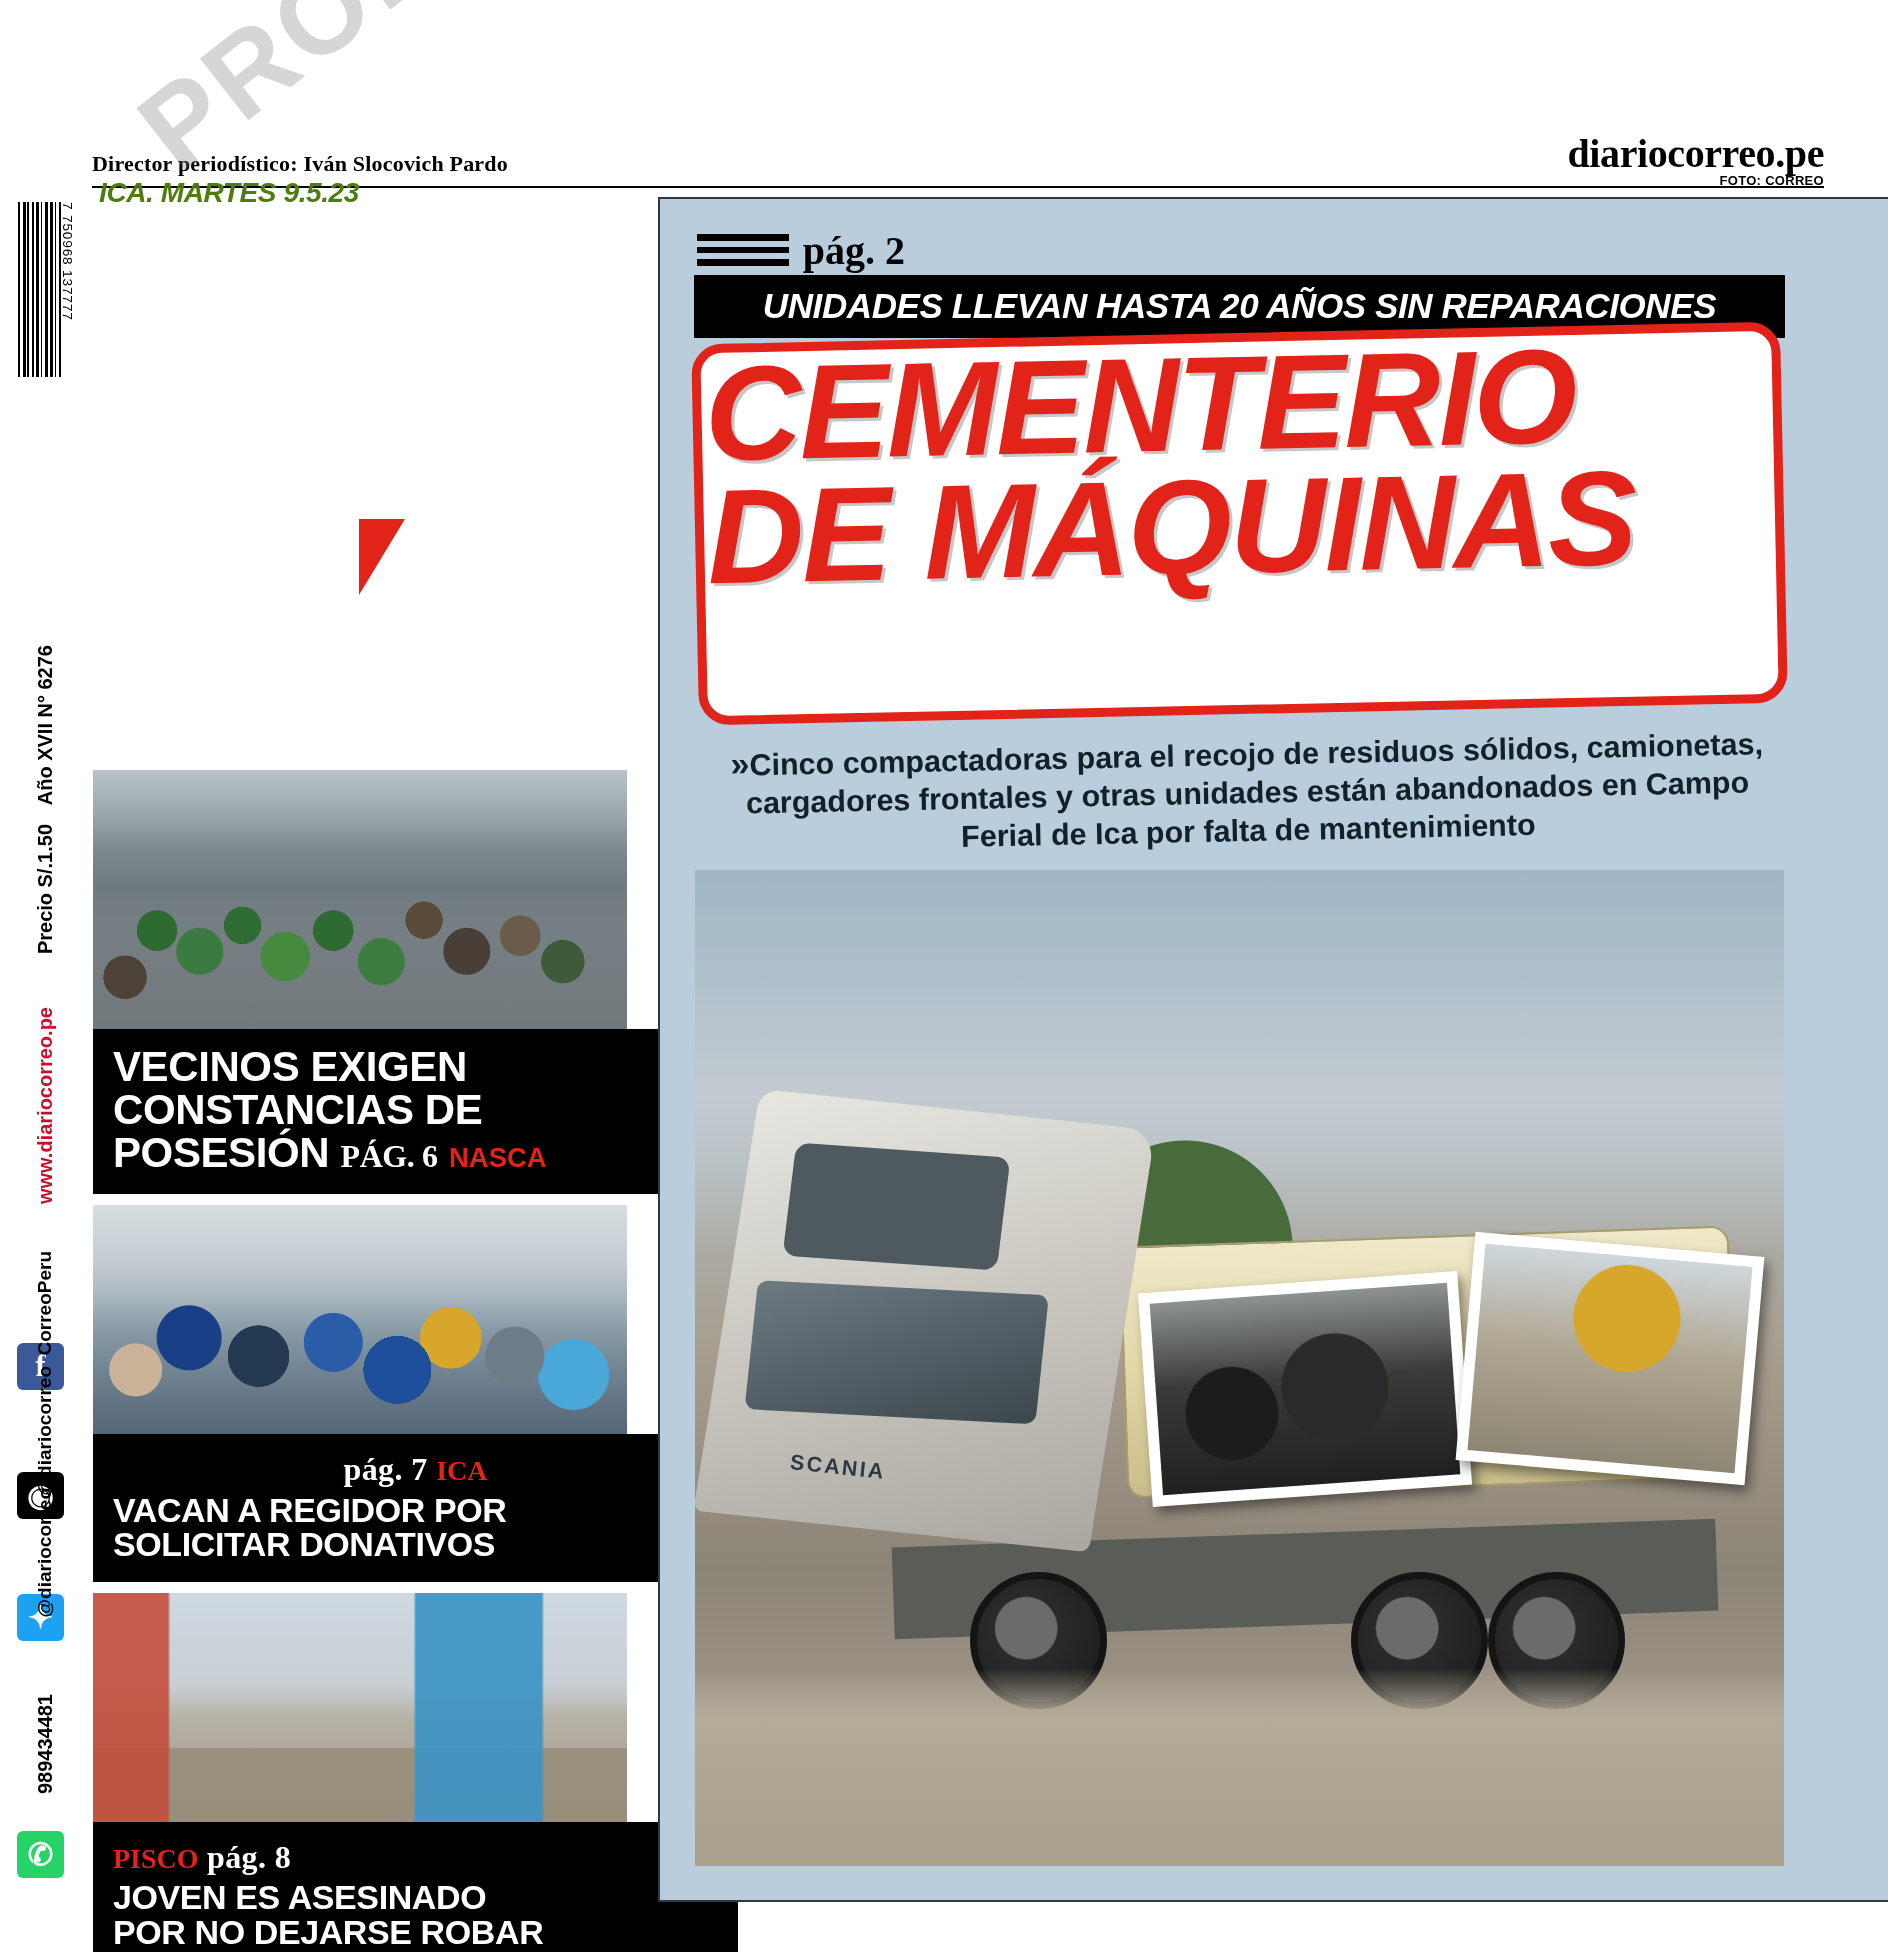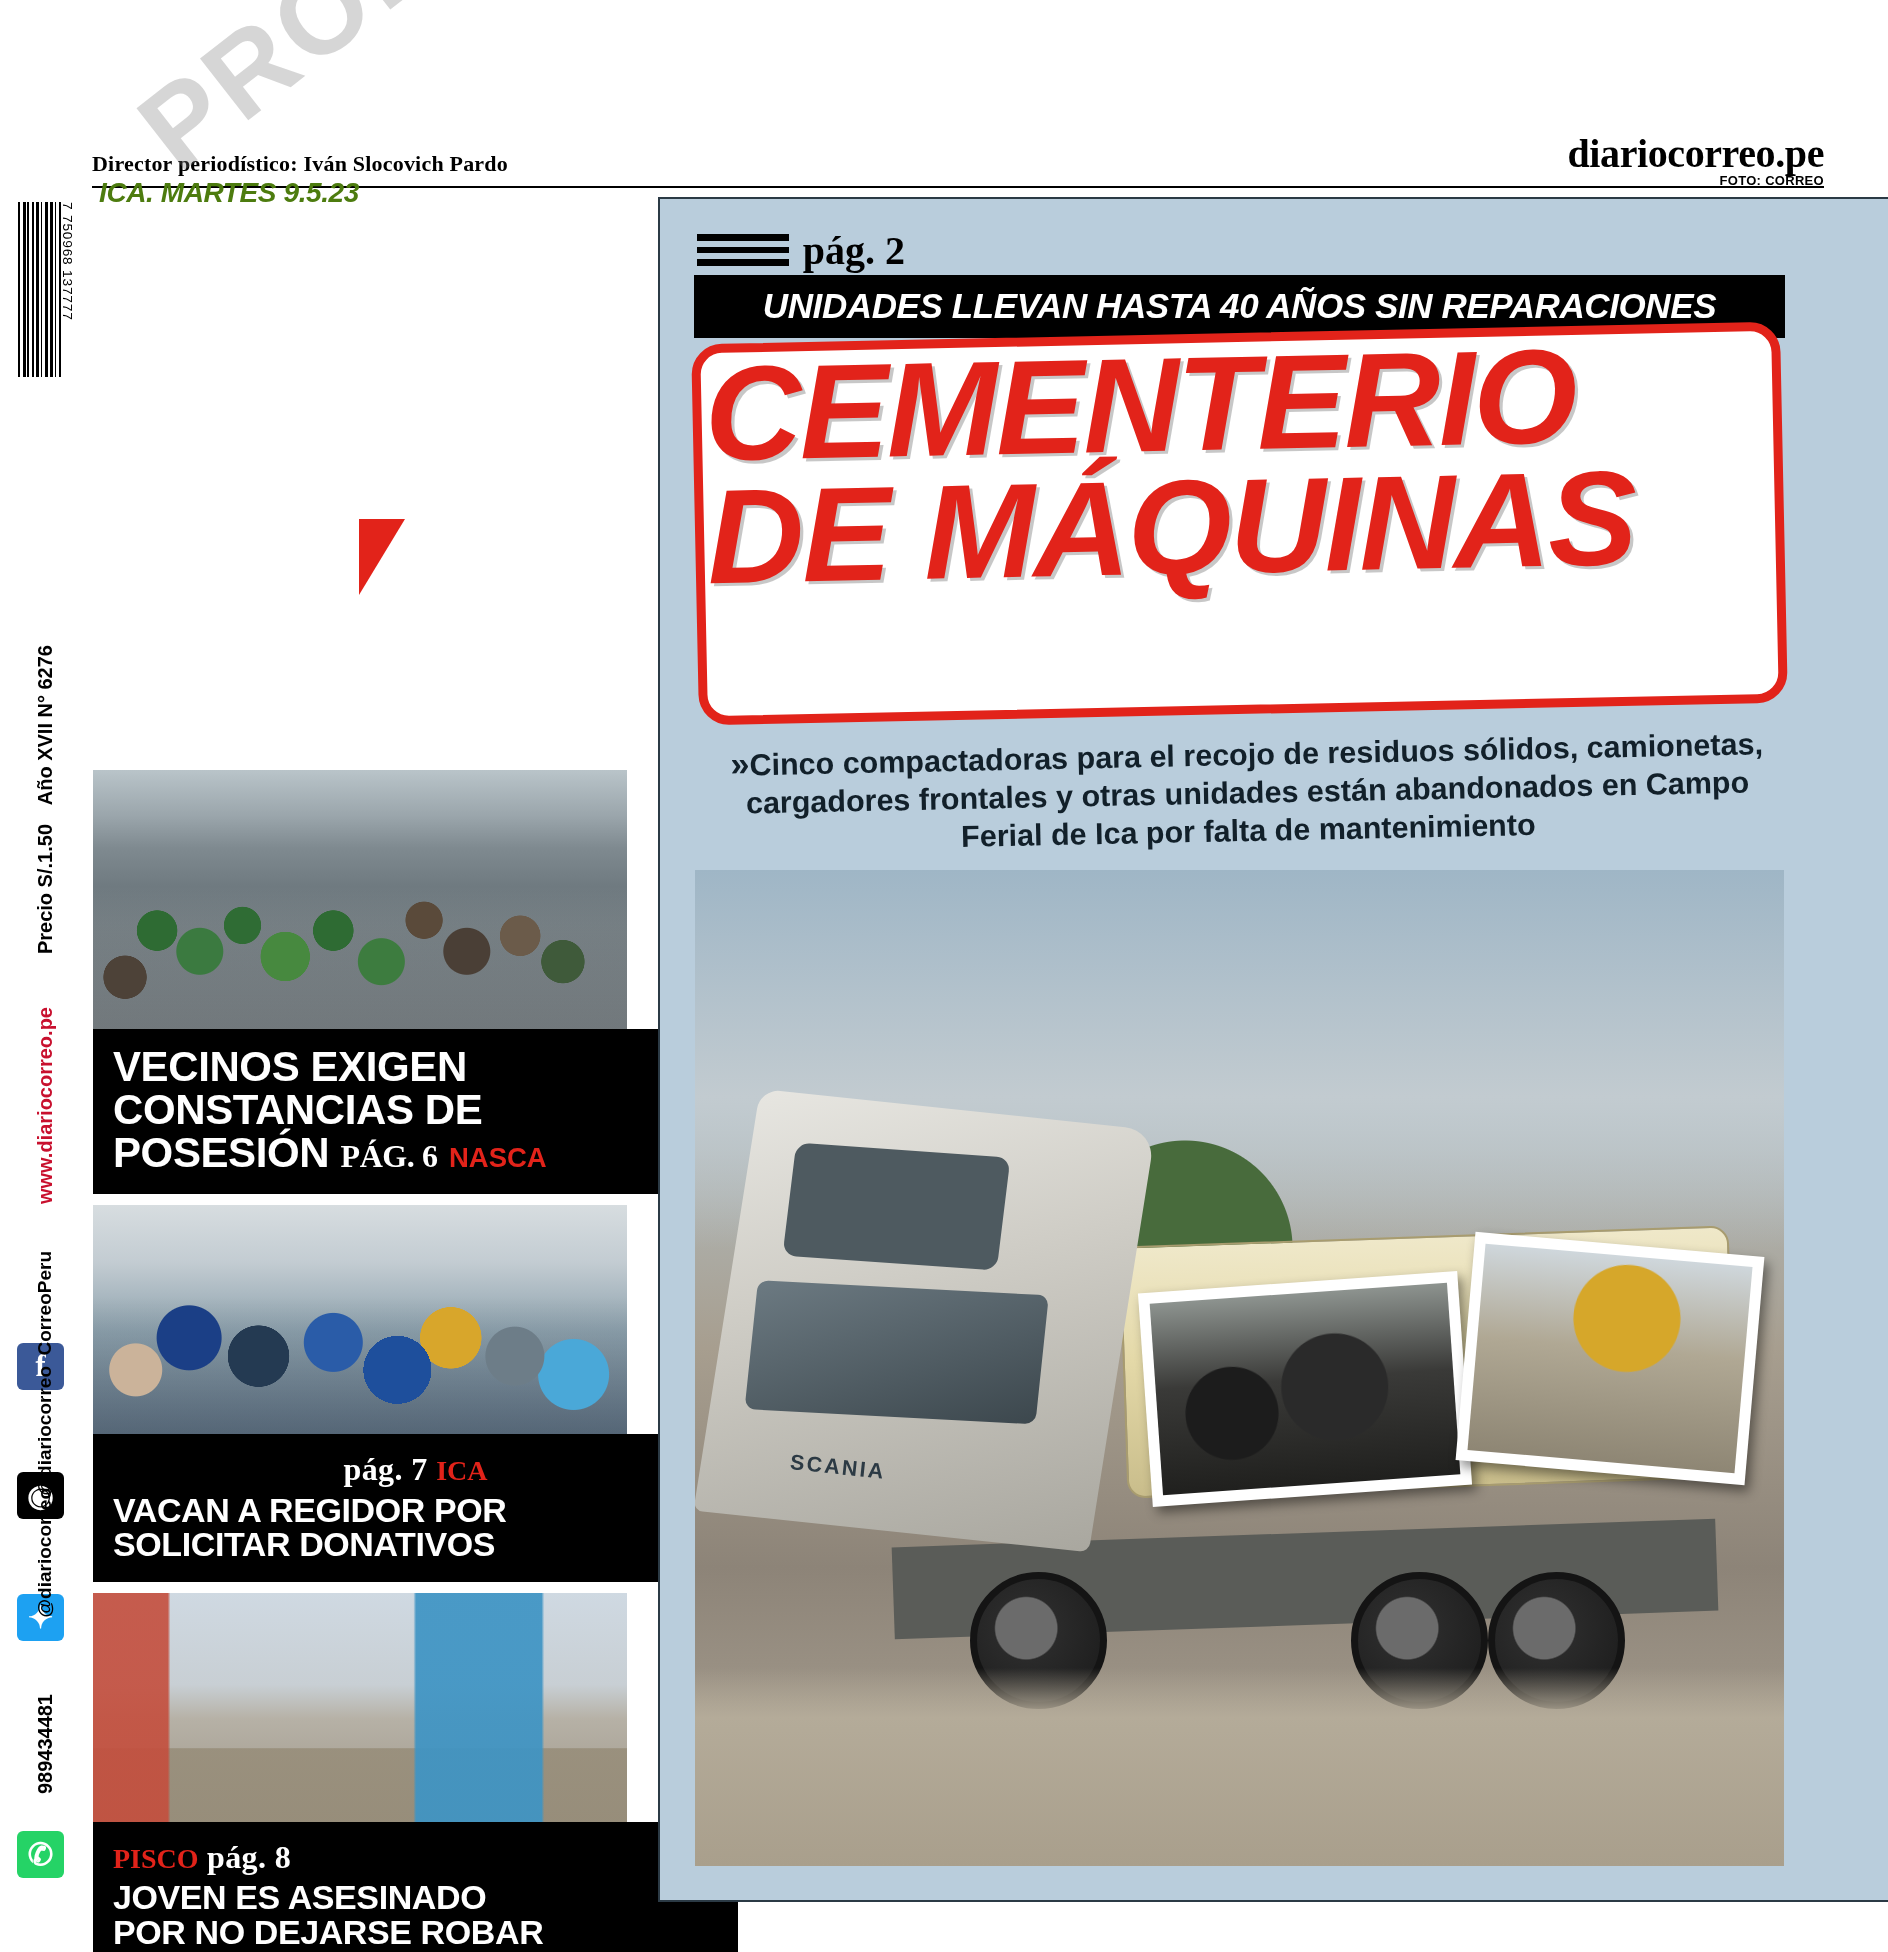--- a/index.html
+++ b/index.html
@@ -560,21 +560,21 @@
 
     <div class="pag-top">
       <span class="bars">
           <i></i>
           <i></i>
           <i></i>
         </span>
       <span class="pag-top-text">pág. 2</span>
     </div>
 
-    <div class="kicker-bar">UNIDADES LLEVAN HASTA 40 AÑOS SIN REPARACIONES</div>
+    <div class="kicker-bar">UNIDADES LLEVAN HASTA 20 AÑOS SIN REPARACIONES</div>
 
     <div class="title-box"></div>
     <div class="title-text">
       <div>CEMENTERIO</div>
       <div>DE MÁQUINAS</div>
     </div>
 
     <div class="subhead">
       <span class="bullet">»</span><span>Cinco compactadoras para el recojo de residuos sólidos, camionetas, cargadores frontales y otras unidades están abandonados en Campo Ferial de Ica por falta de mantenimiento</span>
     </div>

